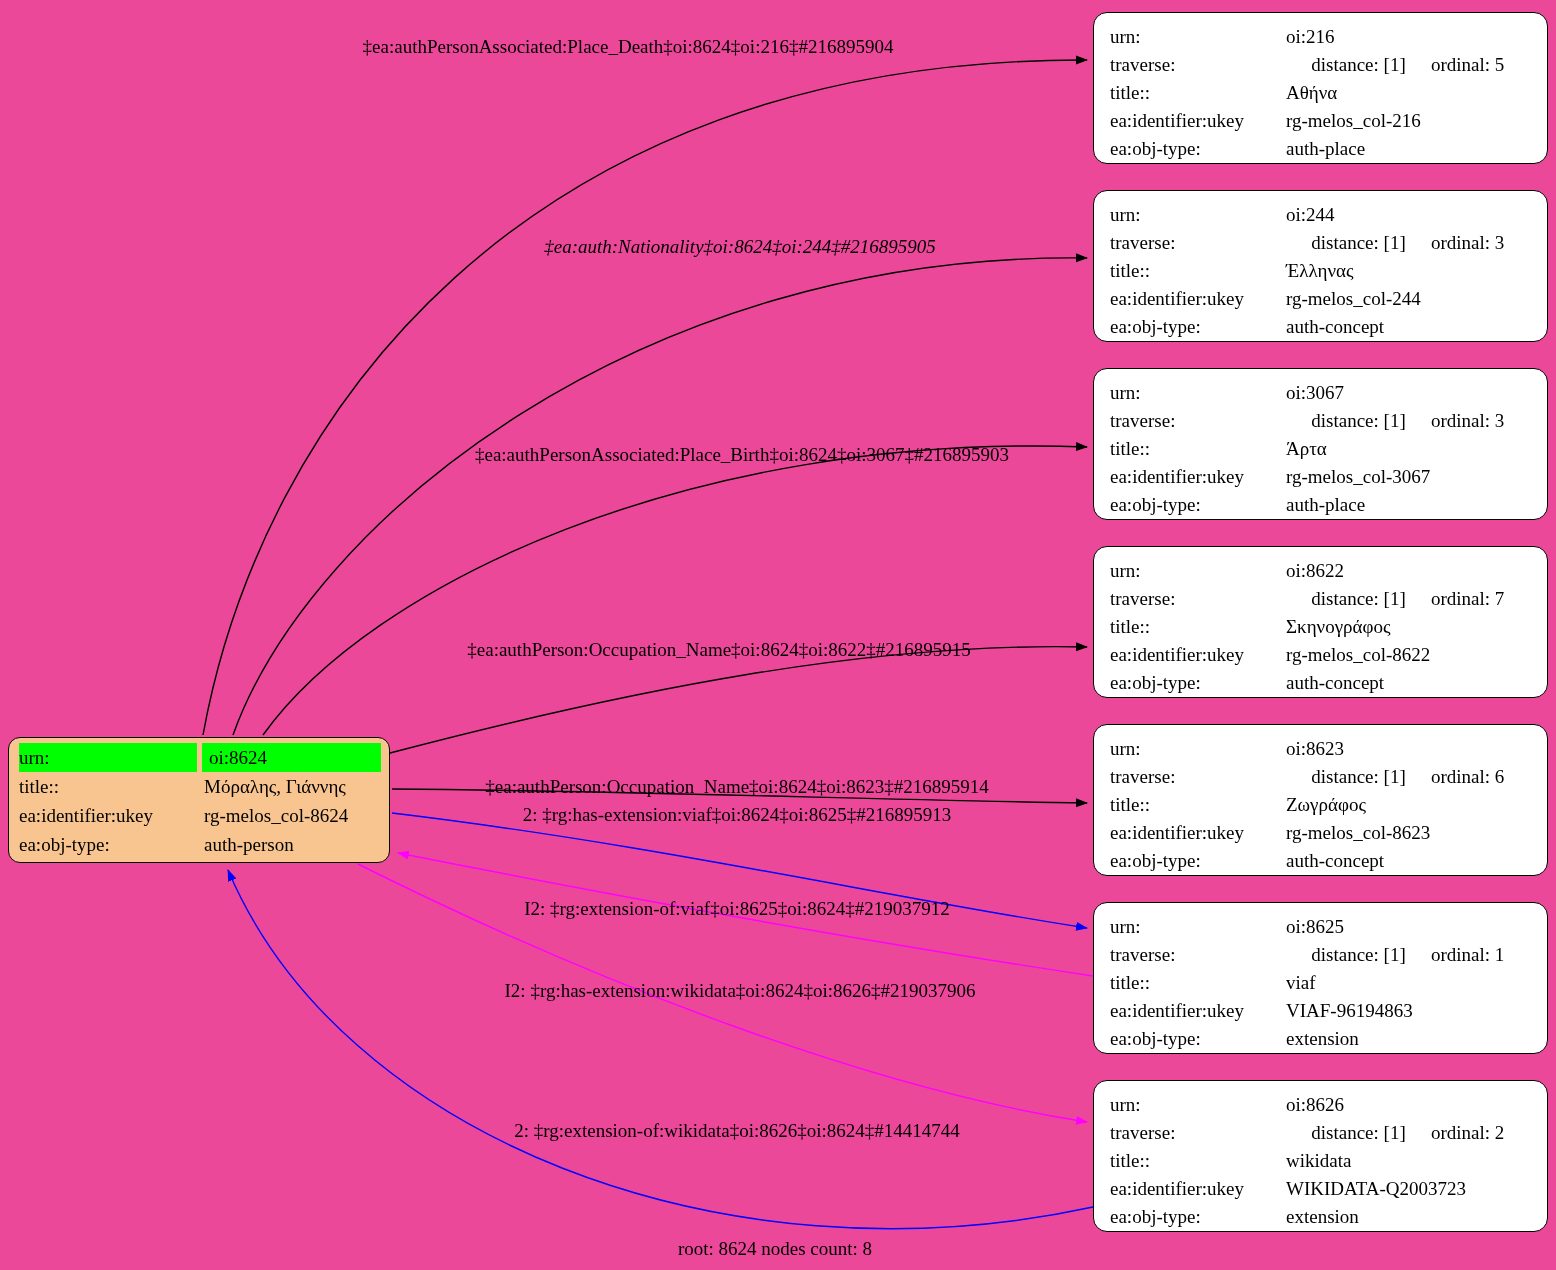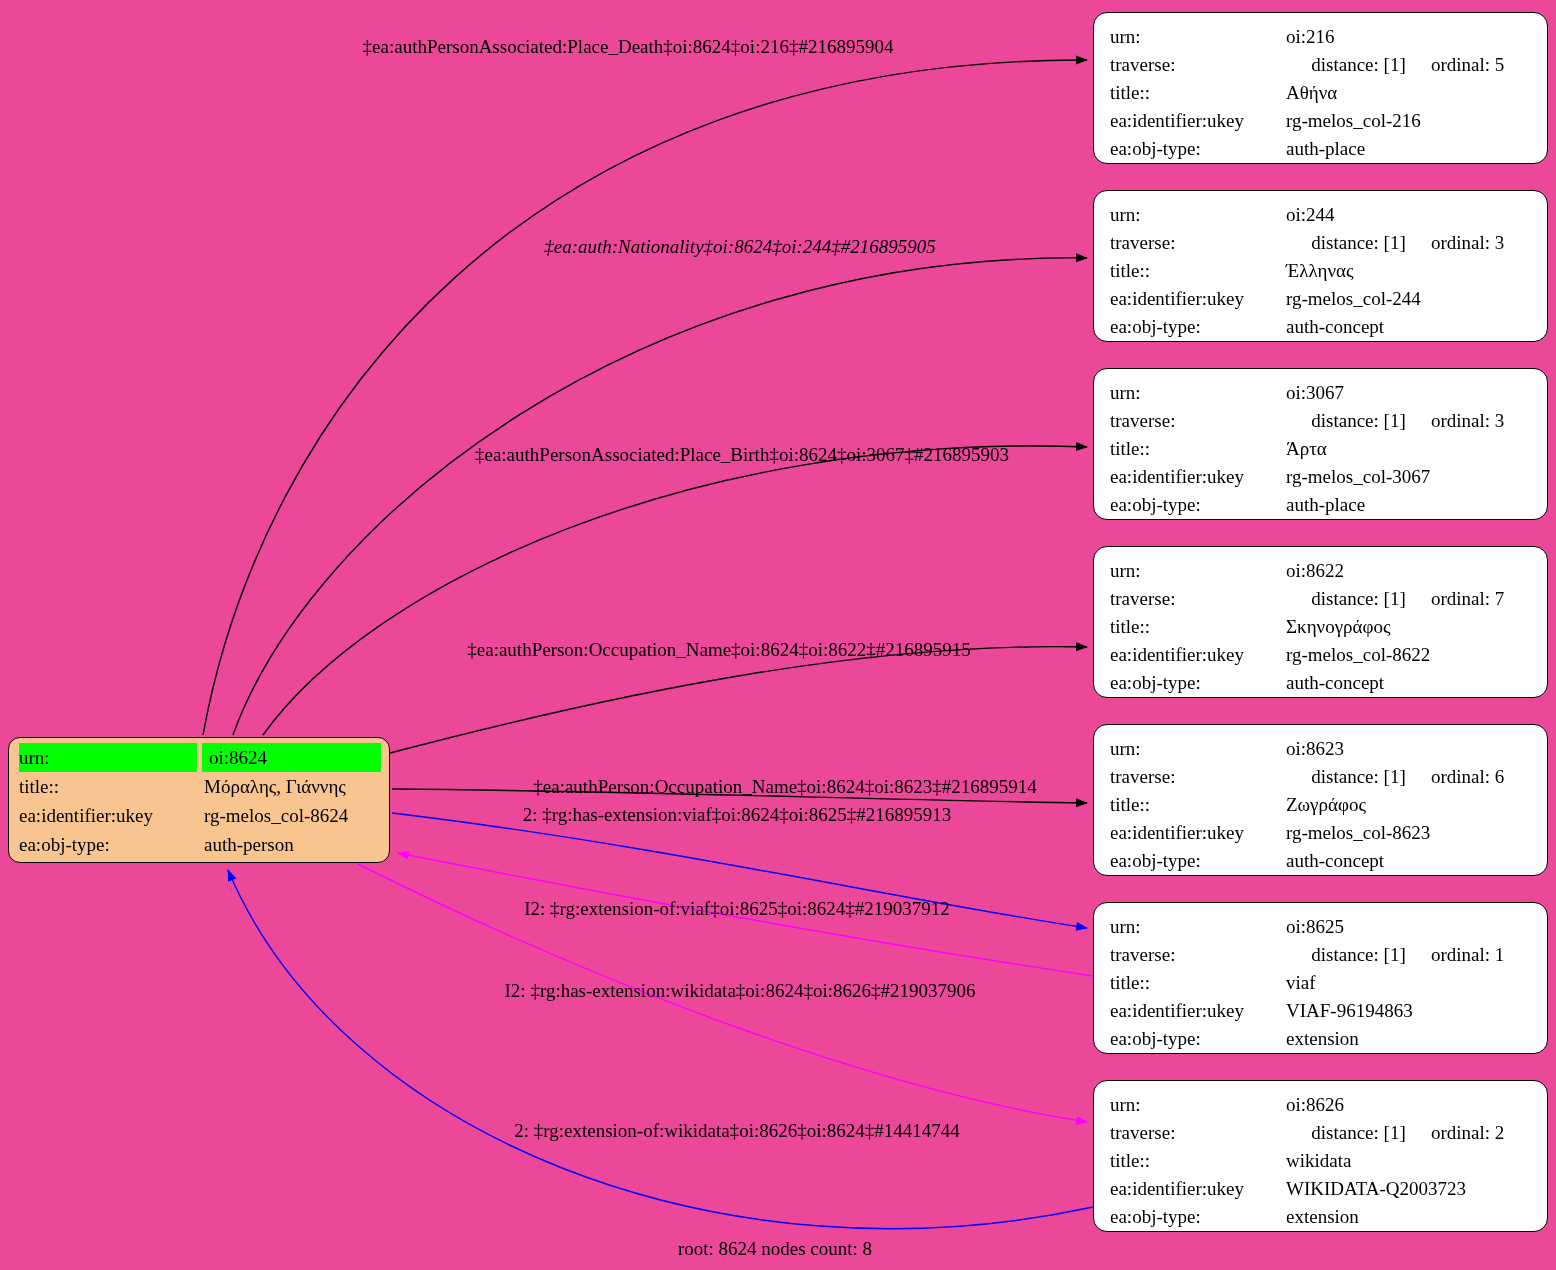--- a/index.html
+++ b/index.html
@@ -70,21 +70,21 @@
     <path class="edge" marker-end="url(#m-blue)" d="M 392 813 C 660 845 890 898 1087 928" stroke="#0000ff"></path>
     <path class="edge" marker-end="url(#m-magenta)" d="M 1093 976 C 820 935 560 885 398 853" stroke="#ff00ff"></path>
     <path class="edge" marker-end="url(#m-magenta)" d="M 358 864 C 610 990 880 1090 1087 1122" stroke="#ff00ff"></path>
     <path class="edge" marker-end="url(#m-blue)" d="M 1093 1207 C 720 1288 340 1135 228 870" stroke="#0000ff"></path>
   </svg>
 
   <div class="edge-label" style="left:628px; top:36px;">‡ea:authPersonAssociated:Place_Death‡oi:8624‡oi:216‡#216895904</div>
   <div class="edge-label" style="left:740px; top:236px;font-style:italic;">‡ea:auth:Nationality‡oi:8624‡oi:244‡#216895905</div>
   <div class="edge-label" style="left:742px; top:444px;">‡ea:authPersonAssociated:Place_Birth‡oi:8624‡oi:3067‡#216895903</div>
   <div class="edge-label" style="left:719px; top:639px;">‡ea:authPerson:Occupation_Name‡oi:8624‡oi:8622‡#216895915</div>
-  <div class="edge-label" style="left:737px; top:776px;margin-left:48px;">‡ea:authPerson:Occupation_Name‡oi:8624‡oi:8623‡#216895914</div>
+  <div class="edge-label" style="left:737px; top:776px;">‡ea:authPerson:Occupation_Name‡oi:8624‡oi:8623‡#216895914</div>
   <div class="edge-label" style="left:737px; top:804px;">2: ‡rg:has-extension:viaf‡oi:8624‡oi:8625‡#216895913</div>
   <div class="edge-label" style="left:737px; top:898px;">I2: ‡rg:extension-of:viaf‡oi:8625‡oi:8624‡#219037912</div>
   <div class="edge-label" style="left:740px; top:980px;">I2: ‡rg:has-extension:wikidata‡oi:8624‡oi:8626‡#219037906</div>
   <div class="edge-label" style="left:737px; top:1120px;">2: ‡rg:extension-of:wikidata‡oi:8626‡oi:8624‡#14414744</div>
 
   <div class="graph-footer" style="left:775px; top:1238px;">root: 8624 nodes count: 8</div>
 
   <div class="rootnode">
     <div class="row">
       <span class="lbl hl">urn:</span>

